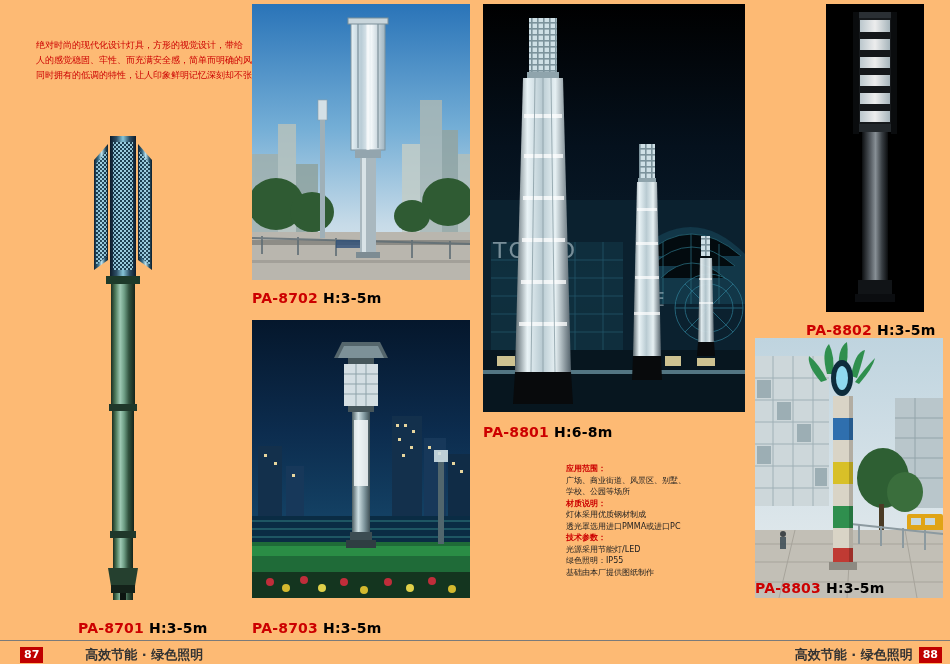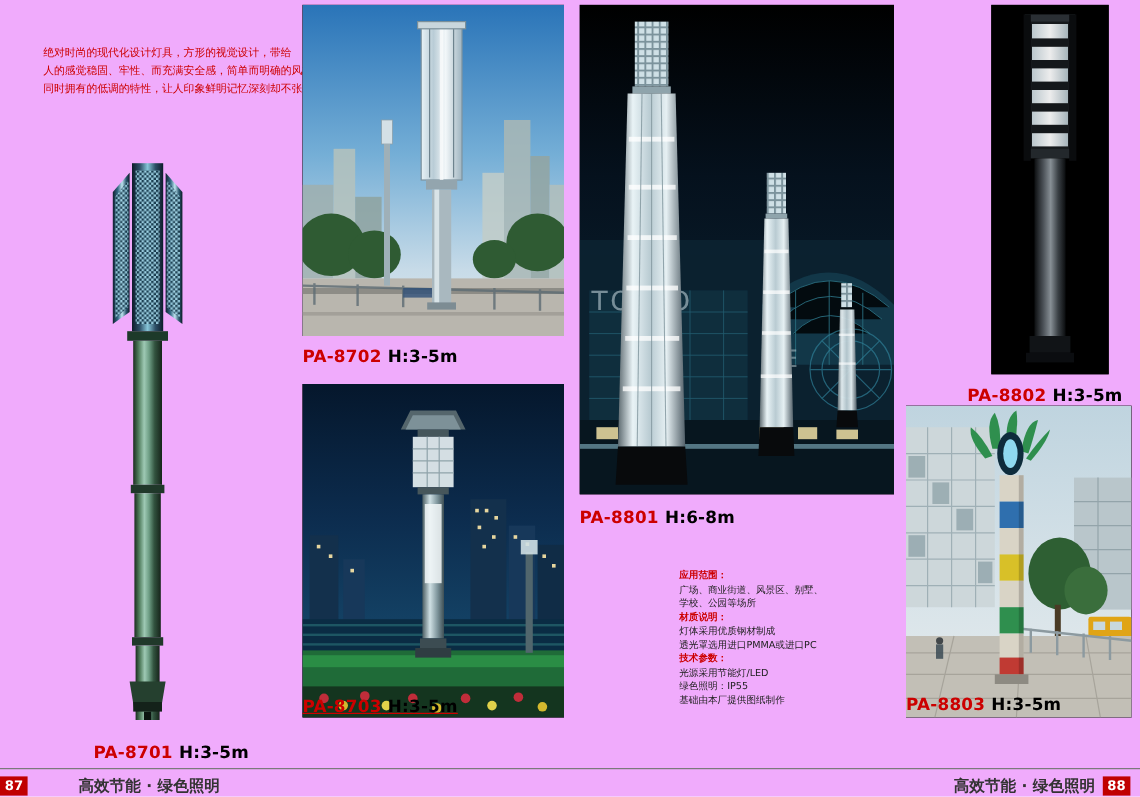--- a/index.html
+++ b/index.html
@@ -7,21 +7,21 @@
     padding: 0;
     background: #ffffff;
   }
   body {
     font-family: "DejaVu Sans", "Liberation Sans", sans-serif;
   }
   #page {
     position: relative;
     width: 950px;
     height: 664px;
-    background: #f0abfc;
+    background: #fdba74;
     overflow: hidden;
   }
 
   
   .abs { position: absolute; }
   .cap {
     font-size: 14px;
     font-weight: bold;
     color: #cc0000;
     letter-spacing: 0.2px;
@@ -37,21 +37,21 @@
     width: 190px;
     font-size: 9px;
     line-height: 15px;
     color: #cc0000;
   }
   #intro div { white-space: nowrap; }
 
   
   #spec {
     left: 566px;
-    top: 474px;
+    top: 463px;
     width: 160px;
     font-size: 8px;
     line-height: 11.5px;
     color: #000000;
   }
   #spec .hd { color: #cc0000; font-weight: bold; }
   #spec .ln { color: #222; }
 
   
   .footrule {
@@ -291,21 +291,21 @@
       <rect x="96" y="86" width="26" height="6" fill="#46565b"></rect>
       <rect x="100" y="92" width="18" height="120" fill="url(#lamp703)"></rect>
       <rect x="102" y="100" width="14" height="66" fill="#f2f7f8" opacity="0.85"></rect>
       <rect x="98" y="212" width="22" height="8" fill="#3c4c52"></rect>
       <rect x="94" y="220" width="30" height="8" fill="#2f3d42"></rect>
 
       <rect x="186" y="140" width="6" height="84" fill="#51666d"></rect>
       <rect x="182" y="130" width="14" height="12" fill="#cfe0e4" opacity="0.9"></rect>
     </svg>
   </div>
-  <div class="abs cap" style="left:252px; top:581px;text-decoration:underline;">
+  <div class="abs cap" style="left:252px; top:620px;">
     <span>PA-8703</span>
     <span class="h">H:3-5m</span>
   </div>
 
   <div class="abs photo" style="left:483px; top:4px; width:262px; height:408px;">
     <svg width="262" height="408" viewBox="0 0 262 408">
       <defs>
         <linearGradient id="sky801" x1="0" y1="0" x2="0" y2="1">
           <stop offset="0%" stop-color="#000000"></stop>
           <stop offset="35%" stop-color="#05111d"></stop>
@@ -588,21 +588,21 @@
         <rect x="25" y="199" width="6" height="12" fill="#3b4b55"></rect>
       </g>
     </svg>
   </div>
   <div class="abs cap" style="left:755px; top:580px;">
     <span>PA-8803</span>
     <span class="h">H:3-5m</span>
   </div>
 
   <div class="abs footrule"></div>
-  <div class="abs" style="left:0; top:646px; display:flex; align-items:center; gap:6px;justify-content:space-between;">
+  <div class="abs" style="left:20px; top:646px; display:flex; align-items:center; gap:6px;justify-content:space-between;">
     <span class="pgnum">87</span>
     <span class="foottext">高效节能 · 绿色照明</span>
   </div>
   <div class="abs" style="right:8px; top:646px; display:flex; align-items:center; gap:6px;">
     <span class="foottext">高效节能 · 绿色照明</span>
     <span class="pgnum">88</span>
   </div>
 
 </div>
 

